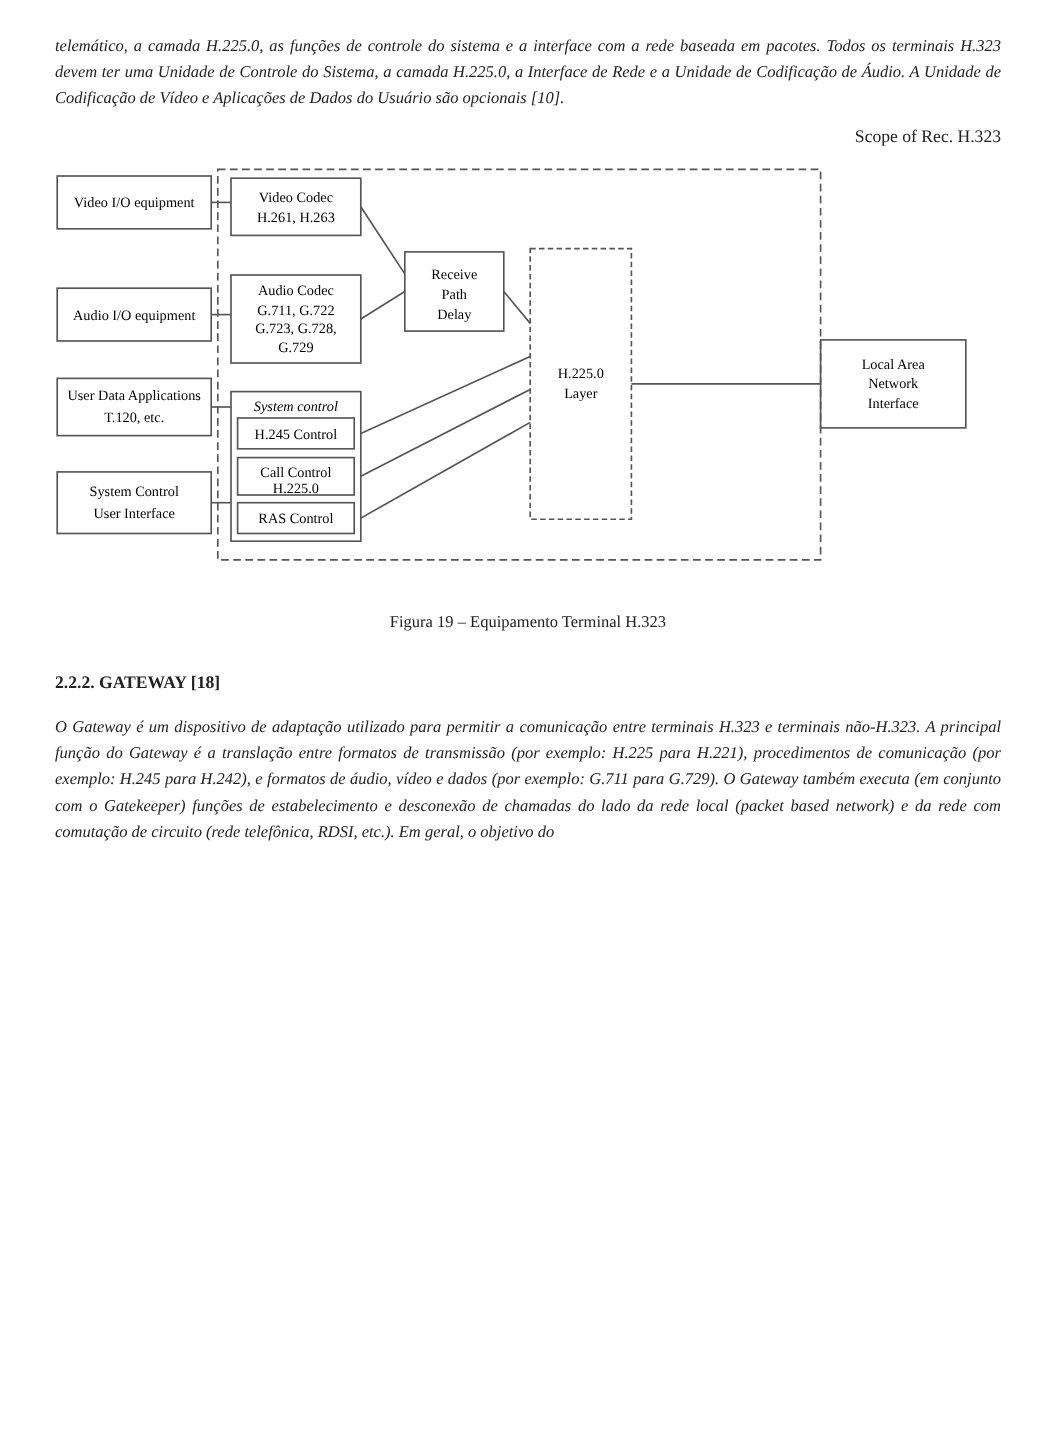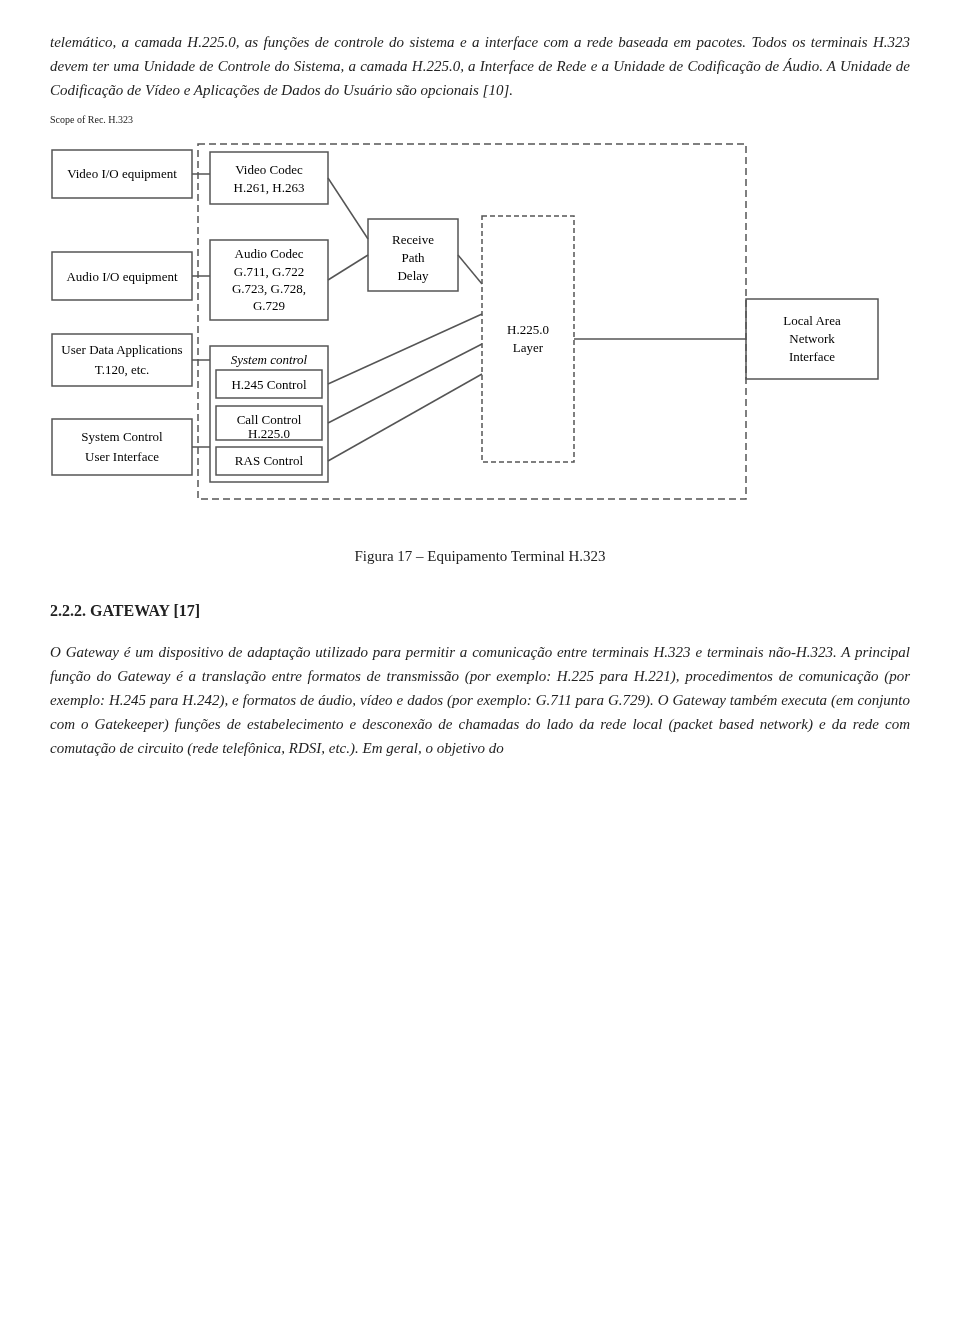--- a/index.html
+++ b/index.html
@@ -36,21 +36,21 @@
     }
   </style>
 </head>
 <body>
 
 <div>
 
   <p class="text-block">telemático, a camada H.225.0, as funções de controle do sistema e a interface com a rede baseada em pacotes. Todos os terminais H.323 devem ter uma Unidade de Controle do Sistema, a camada H.225.0, a Interface de Rede e a Unidade de Codificação de Áudio. A Unidade de Codificação de Vídeo e Aplicações de Dados do Usuário são opcionais [10].</p>
 
   <div class="diagram-svg-container">
-      <div style="text-align:left; font-size:10px; margin-bottom:6px; font-family:'Times New Roman',serif;">Scope of Rec. H.323</div>
+      <div style="text-align:right; font-size:16px; margin-bottom:6px; font-family:'Times New Roman',serif;">Scope of Rec. H.323</div>
       <svg width="860" height="390" style="display: block; margin: 0px auto; font-family: &quot;Times New Roman&quot;, serif; overflow: visible;">
 
   <rect x="148" y="10" width="548" height="355" fill="none" stroke="#555" stroke-width="1.5" stroke-dasharray="7,4"></rect>
 
   <rect x="2" y="16" width="140" height="48" fill="none" stroke="#555" stroke-width="1.5"></rect>
   <text x="72" y="44" text-anchor="middle" font-family="Times New Roman,serif" font-size="13">Video I/O equipment</text>
 
   <rect x="2" y="118" width="140" height="48" fill="none" stroke="#555" stroke-width="1.5"></rect>
   <text x="72" y="147" text-anchor="middle" font-family="Times New Roman,serif" font-size="13">Audio I/O equipment</text>
 
@@ -111,19 +111,19 @@
 
   <line x1="524" y1="205" x2="696" y2="205" stroke="#555" stroke-width="1.5"></line>
 
   <rect x="696" y="165" width="132" height="80" fill="none" stroke="#555" stroke-width="1.5"></rect>
   <text x="762" y="191" text-anchor="middle" font-family="Times New Roman,serif" font-size="13">Local Area</text>
   <text x="762" y="209" text-anchor="middle" font-family="Times New Roman,serif" font-size="13">Network</text>
   <text x="762" y="227" text-anchor="middle" font-family="Times New Roman,serif" font-size="13">Interface</text>
 </svg>
     </div>
 
-  <div class="figure-caption">Figura 17 – Equipamento Terminal H.323</div>
+  <div class="figure-caption">Figura 19 – Equipamento Terminal H.323</div>
 
-  <div class="section-heading">2.2.2. GATEWAY [17]</div>
+  <div class="section-heading">2.2.2. GATEWAY [18]</div>
 
   <p class="text-block">O Gateway é um dispositivo de adaptação utilizado para permitir a comunicação entre terminais H.323 e terminais não-H.323. A principal função do Gateway é a translação entre formatos de transmissão (por exemplo: H.225 para H.221), procedimentos de comunicação (por exemplo: H.245 para H.242), e formatos de áudio, vídeo e dados (por exemplo: G.711 para G.729). O Gateway também executa (em conjunto com o Gatekeeper) funções de estabelecimento e desconexão de chamadas do lado da rede local (packet based network) e da rede com comutação de circuito (rede telefônica, RDSI, etc.). Em geral, o objetivo do</p>
 
 </div>
 
 </body></html>

